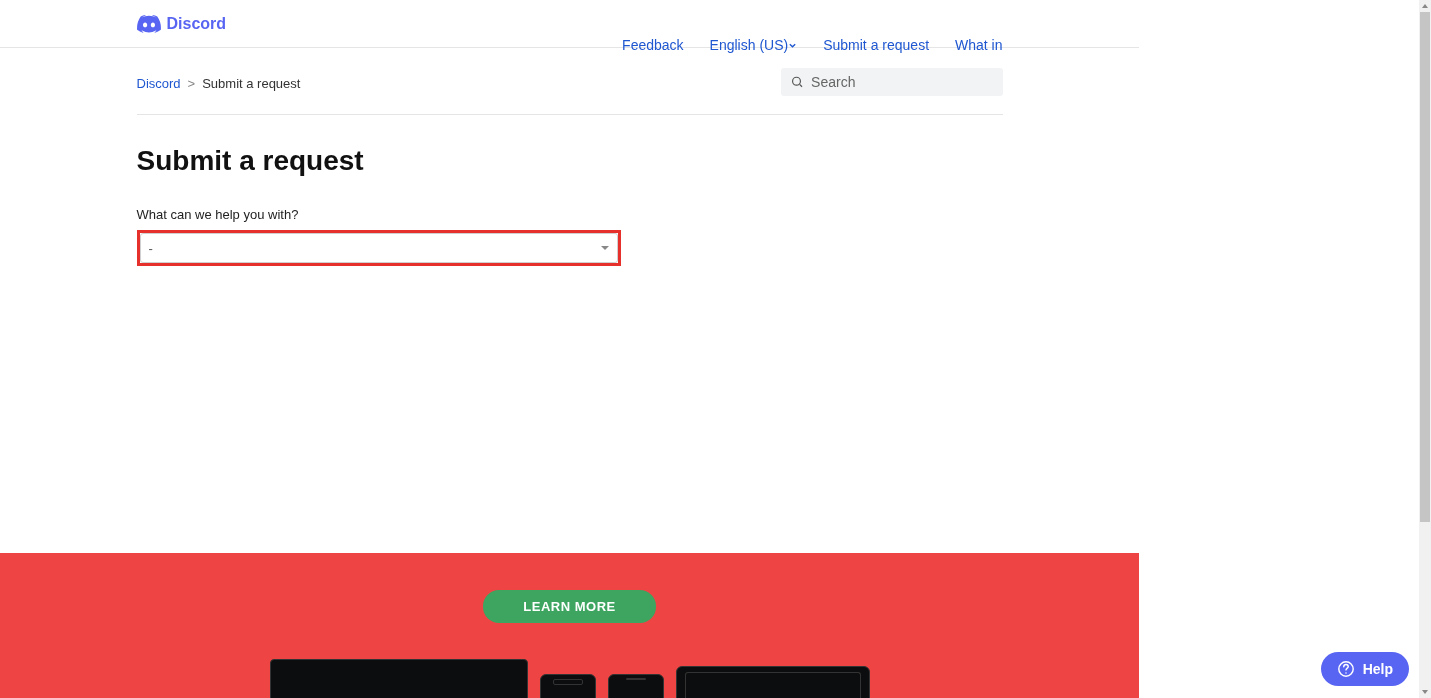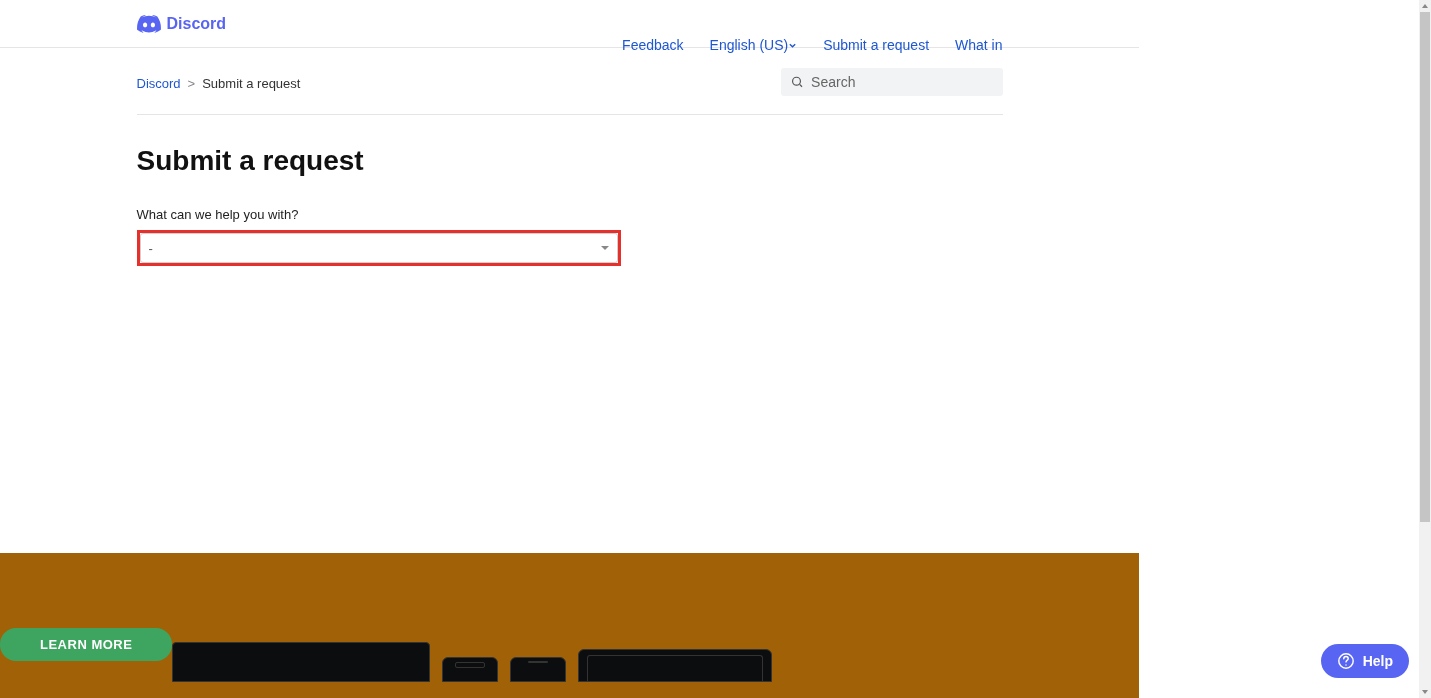--- a/index.html
+++ b/index.html
@@ -156,26 +156,26 @@
     }
     .select-inner .caret {
       width: 0;
       height: 0;
       border-left: 4px solid transparent;
       border-right: 4px solid transparent;
       border-top: 4px solid #888;
     }
     
     .footer {
-      background: #a16207;
+      background: #ef4444;
       height: 145px;
       position: relative;
       overflow: hidden;
       display: flex;
-      flex-direction: row;
+      flex-direction: column;
       align-items: center;
       padding-top: 37px;
     }
     .learn-more {
       background: #3da560;
       color: #fff;
       font-weight: 700;
       font-size: 13px;
       letter-spacing: 0.5px;
       border: none;
@@ -243,21 +243,21 @@
       left: 8px;
       right: 8px;
       bottom: 0;
       border: 1px solid #333;
       border-bottom: none;
       border-radius: 3px 3px 0 0;
     }
     
     .help-widget {
       position: fixed;
-      bottom: 20px;
+      bottom: 12px;
       right: 22px;
       background: #5865f2;
       color: #fff;
       border-radius: 20px;
       padding: 8px 16px;
       display: flex;
       align-items: center;
       gap: 8px;
       font-weight: 700;
       font-size: 14px;

